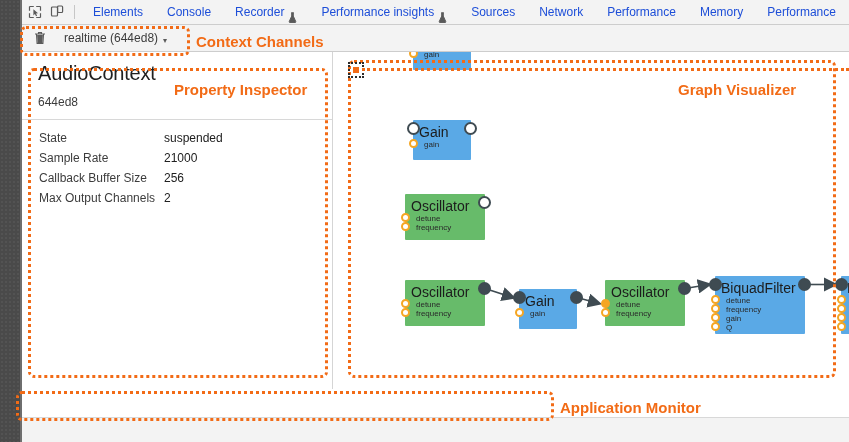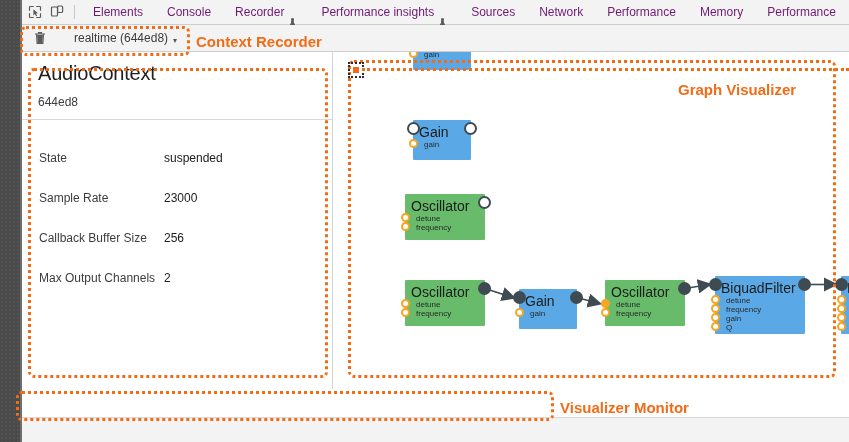--- a/index.html
+++ b/index.html
@@ -31,35 +31,35 @@
     background:#f3f3f3;border-bottom:1px solid #cdcdcd;
     display:flex;align-items:center;
   }
   .tool-icon{
     width:22px;height:20px;display:flex;align-items:center;justify-content:center;
     color:#5a5a5a;flex:0 0 auto;
   }
   .tool-icon:first-child{margin-left:2px;}
   .tb-divider{width:1px;height:14px;background:#c6c6c6;margin:0 6px;flex:0 0 auto;}
   .tab{
-    font-size:12px;color:#701a75;padding:0 12px;height:24px;line-height:24px;
-    white-space:nowrap;flex:0 0 auto;display:flex;align-items:flex-end;gap:4px;
+    font-size:12px;color:#1d4ed8;padding:0 12px;height:24px;line-height:24px;
+    white-space:nowrap;flex:0 0 auto;display:flex;align-items:center;gap:4px;
   }
   .tab .flask{display:inline-block;width:9px;height:11px;}
 
   
   .wa-toolbar{
     position:absolute;left:0;top:25px;width:827px;height:26px;
     background:#f3f3f3;border-bottom:1px solid #cdcdcd;
     display:flex;align-items:center;
   }
   .trash-btn{width:24px;height:22px;display:flex;align-items:center;justify-content:center;margin-left:6px;}
   .ctx-select{
     display:flex;align-items:flex-end;gap:5px;font-size:12px;color:#3c3c3c;
-    padding:1px 6px;margin-left:16px;white-space:nowrap;
+    padding:1px 6px;margin-left:6px;white-space:nowrap;
   }
   .caret{font-size:8px;color:#5a5a5a;line-height:1;}
 
   
   .main{
     position:absolute;left:0;top:52px;width:827px;height:337px;background:#fff;
   }
   .left-pane{
     position:absolute;left:0;top:0;width:310px;height:337px;background:#fff;
     border-right:1px solid #d5d5d5;
@@ -69,21 +69,21 @@
   }
 
   
   .ctx-title{
     position:absolute;left:16px;top:10px;font-size:20px;color:#202020;font-weight:400;
     letter-spacing:-.2px;
   }
   .ctx-id{position:absolute;left:16px;top:43px;font-size:12px;color:#3c3c3c;}
   .pi-rule{position:absolute;left:0;top:67px;width:310px;height:1px;background:#d8d8d8;}
   .prop-table{position:absolute;left:17px;top:76px;}
-  .prop-row{display:flex;height:20px;align-items:center;font-size:12px;margin-top:20px;}
+  .prop-row{display:flex;height:20px;align-items:center;font-size:12px;}
   .prop-key{width:125px;color:#3c3c3c;}
   .prop-val{color:#202020;}
 
   
   .graph{position:absolute;left:0;top:0;width:516px;height:337px;}
   .graph svg{position:absolute;left:0;top:0;}
 
   .node{position:absolute;}
   .node-box{position:absolute;left:0;top:0;border-radius:1px;}
   .node-title{
@@ -209,21 +209,21 @@
         <div class="ctx-title">AudioContext</div>
         <div class="ctx-id">644ed8</div>
         <div class="pi-rule"></div>
         <div class="prop-table">
           <div class="prop-row">
             <span class="prop-key">State</span>
             <span class="prop-val">suspended</span>
           </div>
           <div class="prop-row">
             <span class="prop-key">Sample Rate</span>
-            <span class="prop-val">23000</span>
+            <span class="prop-val">21000</span>
           </div>
           <div class="prop-row">
             <span class="prop-key">Callback Buffer Size</span>
             <span class="prop-val">256</span>
           </div>
           <div class="prop-row">
             <span class="prop-key">Max Output Channels</span>
             <span class="prop-val">2</span>
           </div>
         </div>
@@ -316,26 +316,27 @@
               </div>
             </div>
         </div>
       </div>
     </div>
 
     <div class="bottom-strip"></div>
   </div>
 
   <div class="anno-box" style="left:20px;top:26px;width:170px;height:30px;"></div>
-  <div class="anno-label" style="left:196px;top:33px;">Context Recorder</div>
+  <div class="anno-label" style="left:196px;top:33px;">Context Channels</div>
 
   <div class="anno-box" style="left:28px;top:68px;width:300px;height:310px;"></div>
+  <div class="anno-label" style="left:174px;top:81px;">Property Inspector</div>
 
   <div class="anno-box" style="left:348px;top:60px;width:488px;height:318px;"></div>
   <div class="anno-label" style="left:678px;top:81px;">Graph Visualizer</div>
 
   <div class="anno-marker" style="left:348px;top:62px;"></div>
   <div class="anno-line-h" style="left:362px;top:68px;width:487px;"></div>
 
   <div class="anno-box" style="left:16px;top:391px;width:538px;height:30px;"></div>
-  <div class="anno-label" style="left:560px;top:399px;">Visualizer Monitor</div>
+  <div class="anno-label" style="left:560px;top:399px;">Application Monitor</div>
 
 </div>
 
 </body></html>

